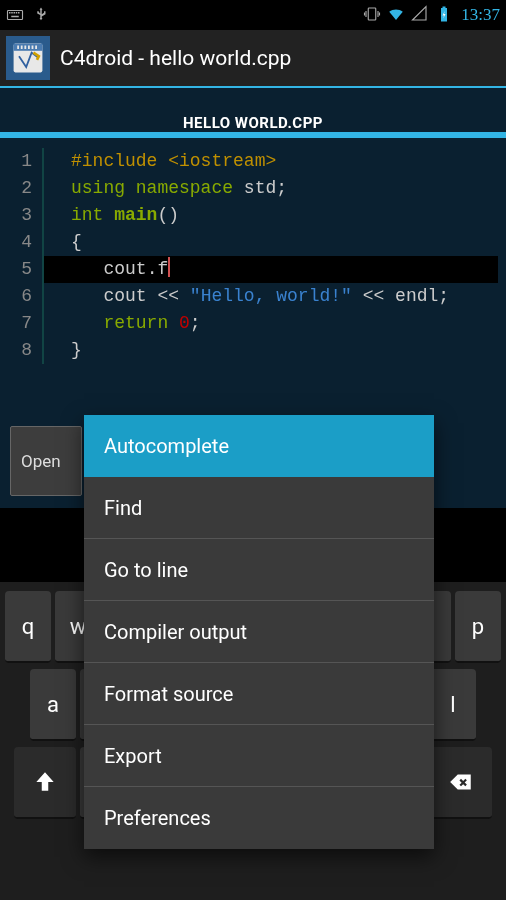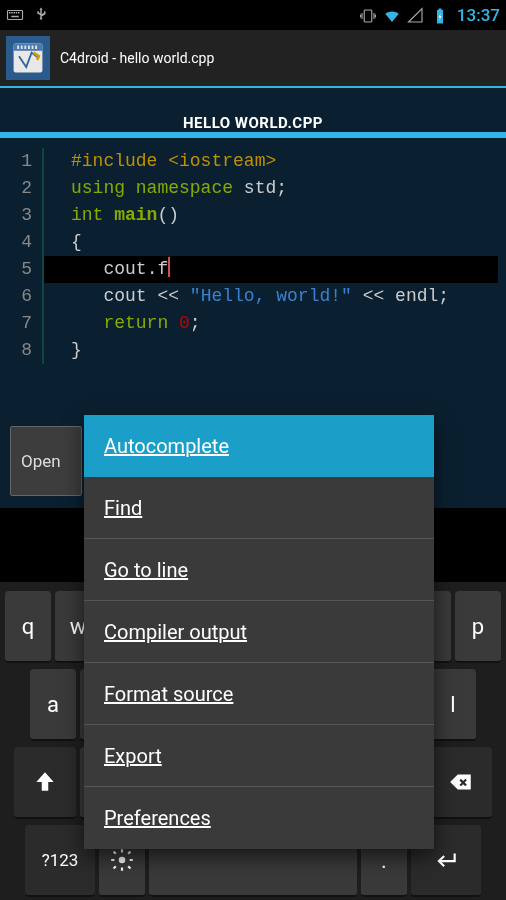--- a/index.html
+++ b/index.html
@@ -1,30 +1,30 @@
 <!DOCTYPE html>
 <html><head>
 <meta charset="utf-8">
 <style>
   * { box-sizing: border-box; margin: 0; padding: 0; }
   html, body { width: 506px; height: 900px; overflow: hidden; font-family: Roboto, "Helvetica Neue", Arial, sans-serif; background: #000; }
   
   
   .status-bar { height: 30px; background: #000; color: #fff; display: flex; align-items: center; padding: 0 6px; }
   .status-left { display: flex; gap: 8px; }
-  .status-right { margin-left: auto; display: flex; align-items: flex-end; gap: 6px; }
+  .status-right { margin-left: auto; display: flex; align-items: flex-start; gap: 6px; font-family: Liberation Serif, serif; }
   .status-time { color: #33b5e5; font-size: 17px; font-weight: 500; margin-left: 2px; }
   .status-icon { width: 18px; height: 18px; fill: #aaa; }
   .status-icon.blue { fill: #33b5e5; }
   
   
   .action-bar { height: 58px; background: #222; display: flex; align-items: center; border-bottom: 2px solid #33b5e5; padding-left: 6px; }
   .app-icon { width: 44px; height: 44px; background: #2a5b8c; display: flex; align-items: center; justify-content: center; margin-right: 10px; }
   .app-icon svg { width: 36px; height: 36px; }
-  .action-title { color: #fff; font-size: 14px; font-weight: 400; }
+  .action-title { color: #fff; font-size: 21px; font-weight: 400; }
   
   
   .tab-bar { background: #0a2030; height: 50px; display: flex; align-items: flex-end; justify-content: center; border-bottom: 6px solid #33b5e5; }
   .tab-label { color: #fff; font-size: 15px; font-weight: bold; letter-spacing: 0.5px; }
   
   
   .editor { background: #0a2030; height: 280px; padding: 10px 8px 0 8px; font-family: "Courier New", monospace; font-size: 18px; line-height: 27px; position: relative; }
   .code-line { display: flex; }
   .gutter { width: 36px; text-align: right; color: #888; padding-right: 10px; border-right: 2px solid #144; }
   .code { padding-left: 27px; color: #ccc; white-space: pre; flex: 1; }
@@ -38,21 +38,21 @@
   .tok-punc { color: #ccc; }
   .cursor { display: inline-block; width: 2px; height: 20px; background: #d05050; vertical-align: text-bottom; margin-bottom: 2px; }
   
   
   .option-bar { background: #0a2030; height: 90px; display: flex; align-items: flex-end; padding: 0 10px 12px 10px; gap: 4px; }
   .option-btn { background: #3d3d3d; color: #ddd; border: 1px solid #666; border-radius: 2px; padding: 24px 10px; font-size: 17px; flex: 0 0 auto; }
   .option-btn.open { width: 72px; }
   
   
   .menu { position: absolute; left: 84px; top: 415px; width: 350px; background: #3a3a3a; box-shadow: 0 8px 20px rgba(0,0,0,0.6); z-index: 50; }
-  .menu-item { height: 62px; display: flex; align-items: center; padding-left: 20px; color: #fff; font-size: 20px; border-bottom: 1px solid #555; text-decoration: underline; }
+  .menu-item { height: 62px; display: flex; align-items: center; padding-left: 20px; color: #fff; font-size: 20px; border-bottom: 1px solid #555; }
   .menu-item.active { background: #1b9ec7; border-bottom: 1px solid #1b9ec7; }
   .menu-item:last-child { border-bottom: none; }
 
   
   .keyboard { position: absolute; left: 0; bottom: 0; width: 506px; height: 318px; background: #1e1e1e; z-index: 10; padding-top: 6px; }
   .kb-row { display: flex; justify-content: center; gap: 4px; padding: 3px 3px; }
   .key { background: #3a3a3a; color: #fff; border-radius: 4px; height: 72px; display: flex; align-items: center; justify-content: center; font-size: 22px; border-bottom: 2px solid #111; }
   .key.letter { width: 46px; }
   .key.wide { width: 62px; background: #2b2b2b; }
   .key.wider { width: 70px; background: #2b2b2b; }
@@ -193,36 +193,20 @@
         <div class="key letter">v</div>
         <div class="key letter">b</div>
         <div class="key letter">n</div>
         <div class="key letter">m</div>
         <div class="key wide">
           <svg viewBox="0 0 24 24">
             <path d="M21 5H9L2 12l7 7h12V5zM12 9l2 2 2-2 1.4 1.4-2 2 2 2L16 16l-2-2-2 2-1.4-1.4 2-2-2-2L12 9z" fill="#fff"></path>
           </svg>
         </div>
       </div>
-    <div class="kb-row">
-      <div class="key wider sym">?123</div>
-      <div class="key letter">
-          <svg viewBox="0 0 24 24">
-            <circle cx="12" cy="12" r="3" fill="#fff"></circle>
-            <path d="M12 2v3M12 19v3M4.2 4.2l2.1 2.1M17.7 17.7l2.1 2.1M2 12h3M19 12h3M4.2 19.8l2.1-2.1M17.7 6.3l2.1-2.1" stroke="#fff" stroke-width="2"></path>
-          </svg>
-        </div>
-      <div class="key" style="width:208px"></div>
-      <div class="key letter">.</div>
-      <div class="key wider">
-          <svg viewBox="0 0 24 24">
-            <path d="M19 6v6H8l3-3-1.4-1.4L4 13l5.6 5.4L11 17l-3-3h13V6h-2z" fill="#fff"></path>
-          </svg>
-        </div>
-    </div>
   </div>
 
   <div class="menu" id="menu">
       <div class="menu-item active">Autocomplete</div>
       <div class="menu-item">Find</div>
       <div class="menu-item">Go to line</div>
       <div class="menu-item">Compiler output</div>
       <div class="menu-item">Format source</div>
       <div class="menu-item">Export</div>
       <div class="menu-item">Preferences</div>

